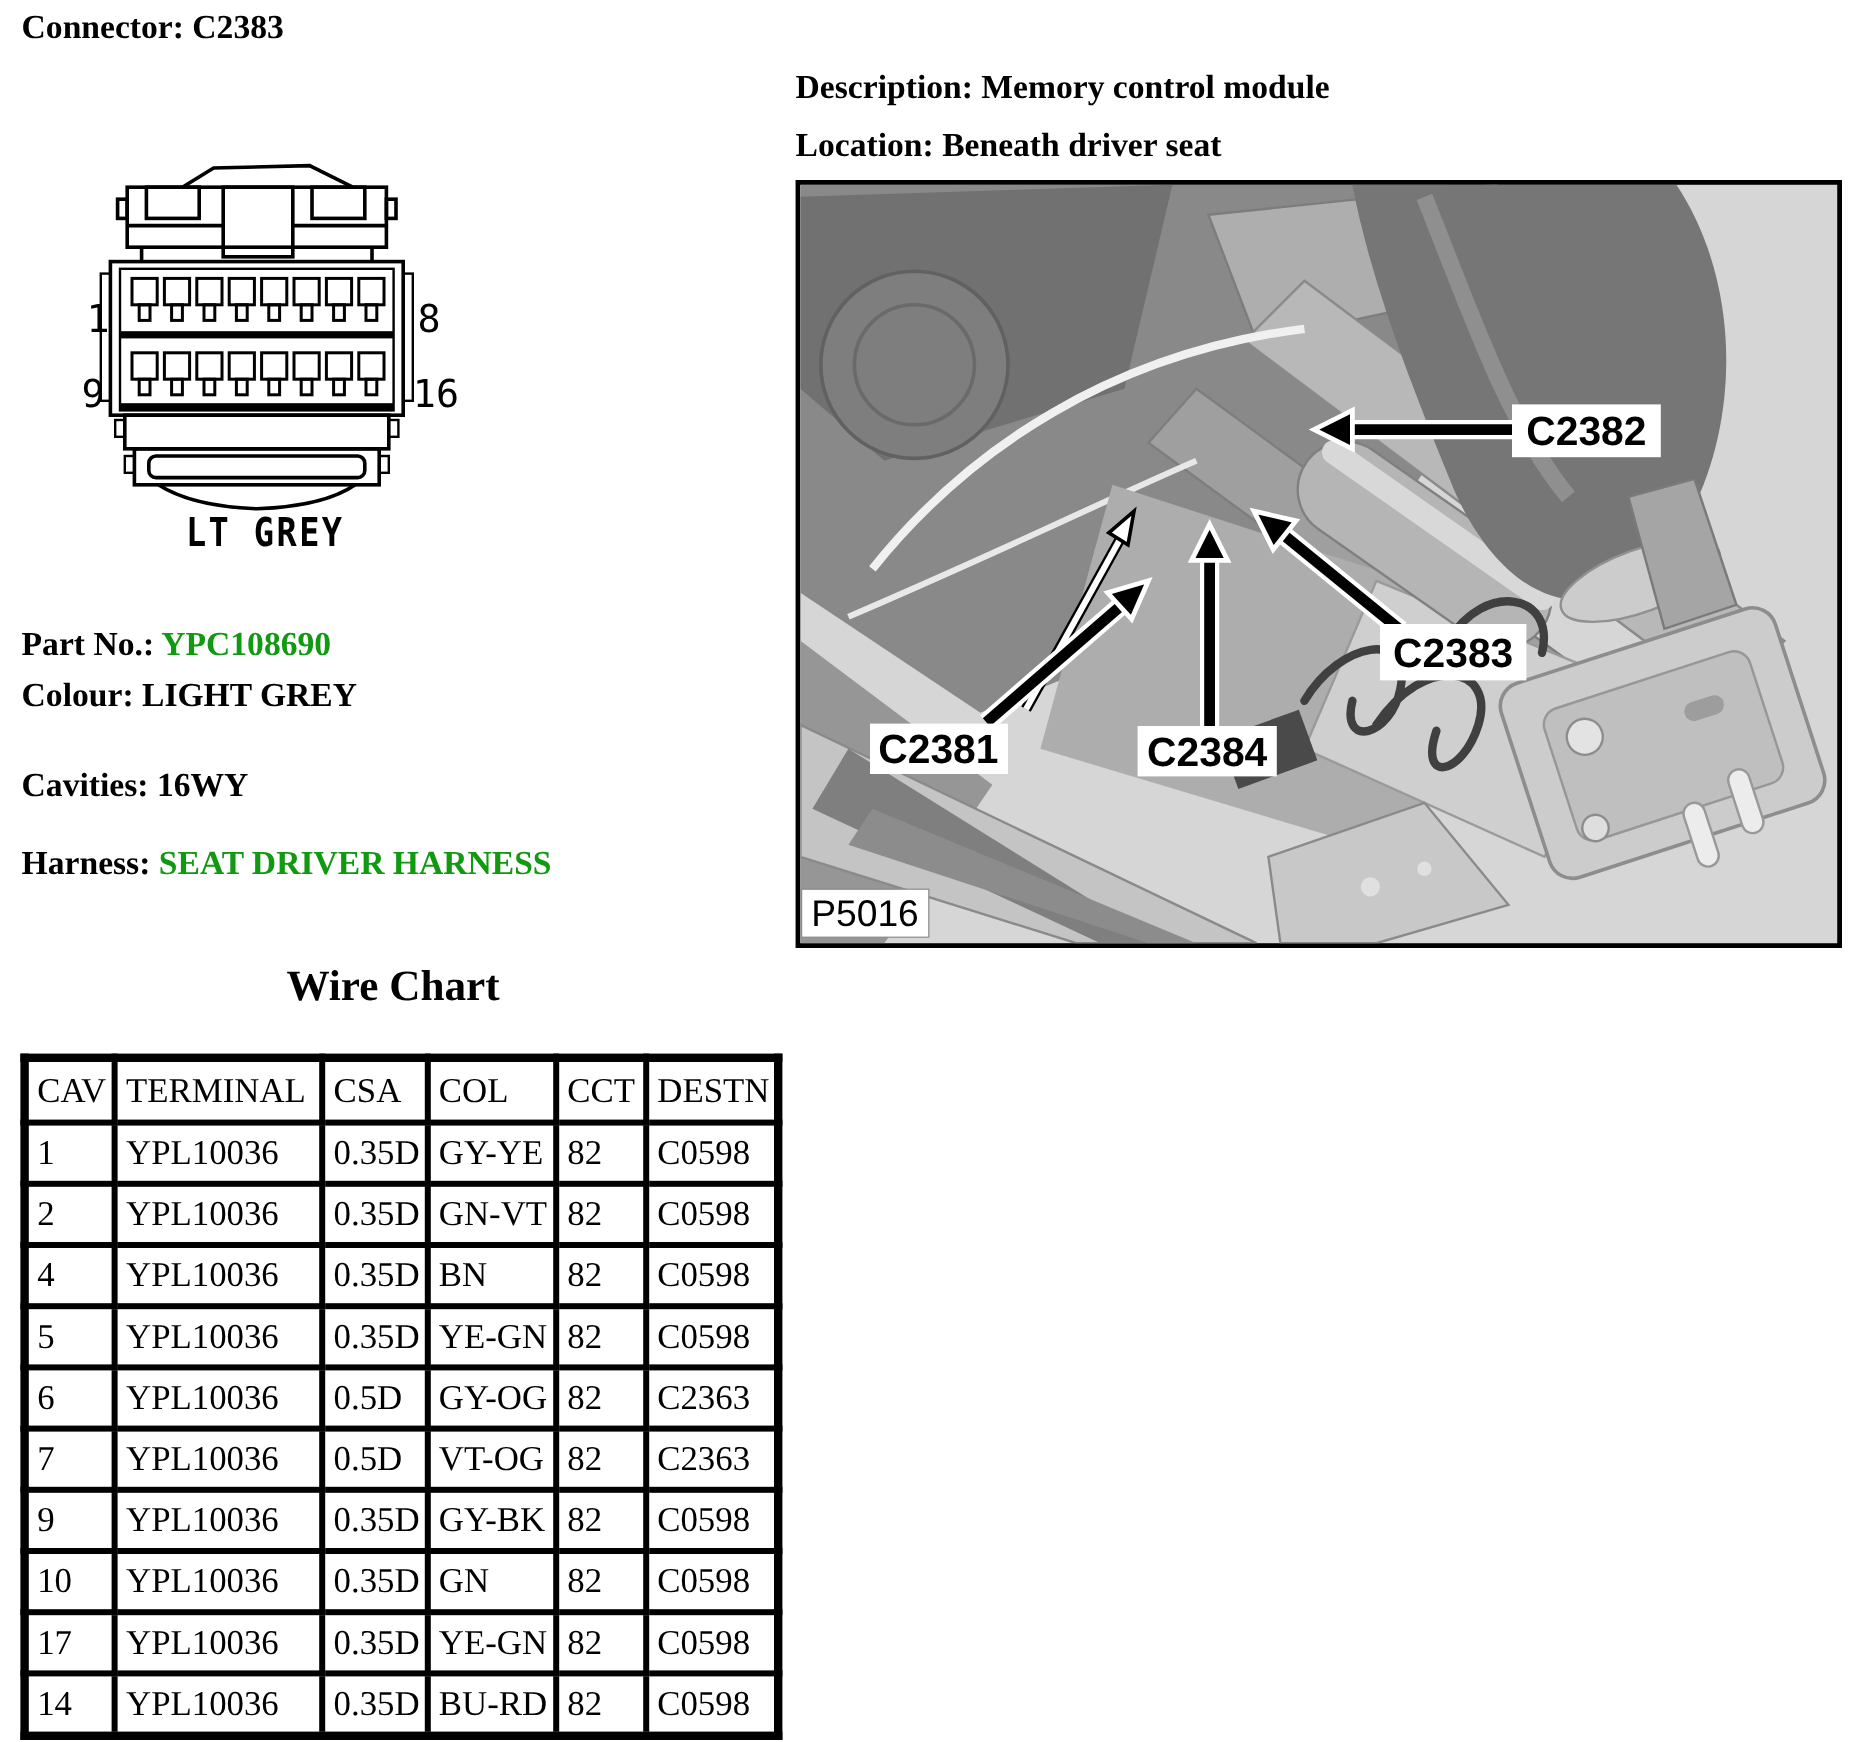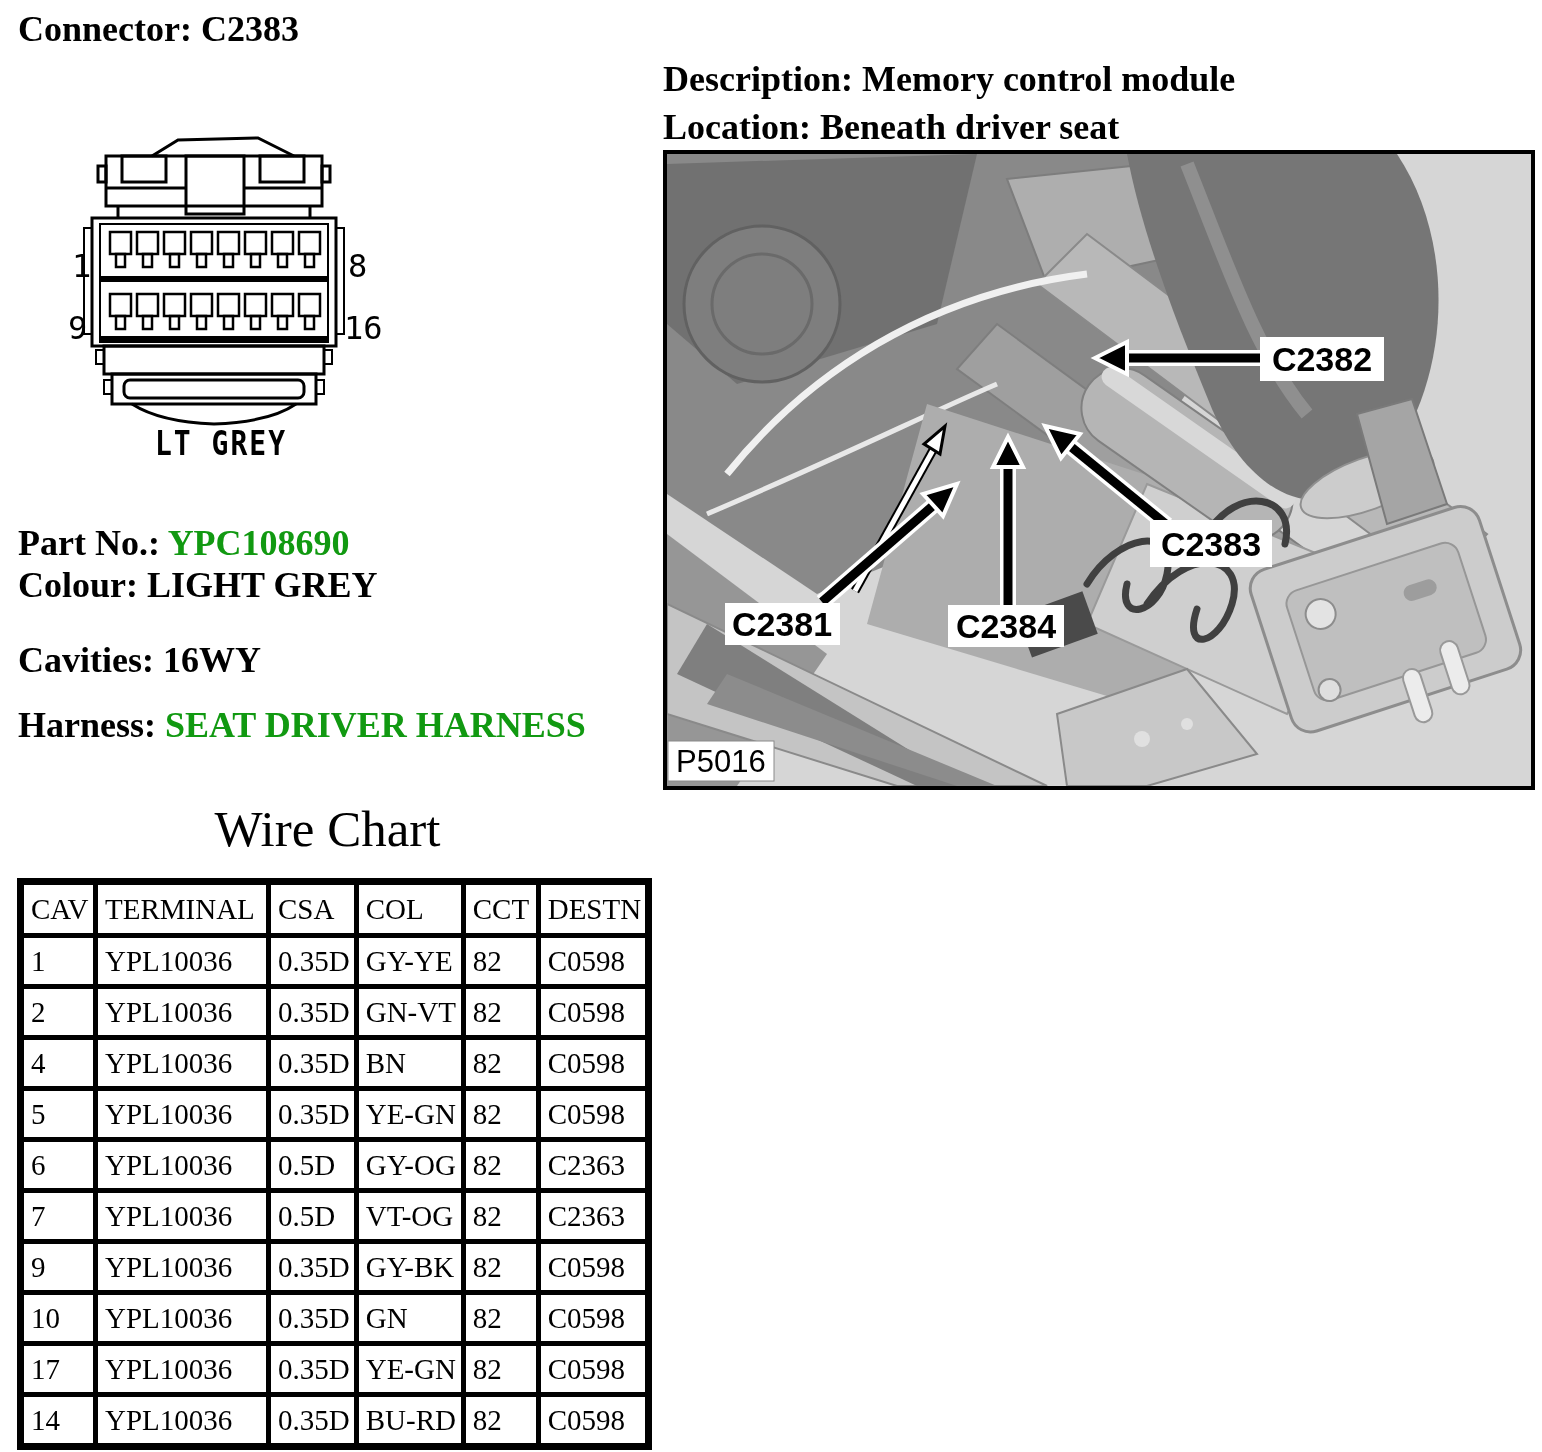--- a/index.html
+++ b/index.html
@@ -1,38 +1,38 @@
 <!DOCTYPE html>
 <html><head>
 <meta charset="utf-8">
 <style>
   html,body{margin:0;padding:0;}
   body{
     width:1542px;height:1452px;position:relative;background:#ffffff;
     font-family:"Liberation Serif", serif;color:#000;overflow:hidden;
   }
   .abs{position:absolute;}
-  .line28{font-size:36px;font-weight:bold;white-space:nowrap;}
+  .line28{font-size:28px;font-weight:bold;white-space:nowrap;}
   .green{color:#119911;}
   
   .connector-fig{left:60px;top:130px;width:400px;height:340px;}
   .connector-fig svg{position:absolute;left:0;top:0;}
   .lt-grey-caption{
     position:absolute;left:76px;top:294px;width:170px;text-align:center;
     font-family:"DejaVu Sans Mono", monospace;font-weight:bold;font-size:28px;
     letter-spacing:2px;transform:scaleY(1.18);transform-origin:top;
     white-space:nowrap;
   }
   .pin-label{font-family:"DejaVu Sans Mono", monospace;font-size:32px;}
   
   .photo-frame{left:663px;top:150px;width:864px;height:632px;border:4px solid #000;background:#d6d6d6;}
   .callout-text{font-family:"Liberation Sans", sans-serif;font-weight:bold;font-size:34px;}
   .figid-text{font-family:"Liberation Sans", sans-serif;font-size:31px;}
   
-  .wire-title{left:0;top:800px;width:655px;text-align:center;font-size:51px;font-weight:normal;}
+  .wire-title{left:0;top:800px;width:655px;text-align:center;font-size:36px;font-weight:bold;}
   table.wire{
     position:absolute;left:17px;top:878px;border-collapse:collapse;table-layout:fixed;
     border:7px solid #000;font-size:29px;background:#fff;
   }
   table.wire th, table.wire td{
     border:5px solid #000;height:46px;padding:0 4px 0 7px;text-align:left;
     vertical-align:middle;white-space:nowrap;overflow:hidden;
   }
   table.wire th{font-weight:normal;height:48px;}
 </style>

